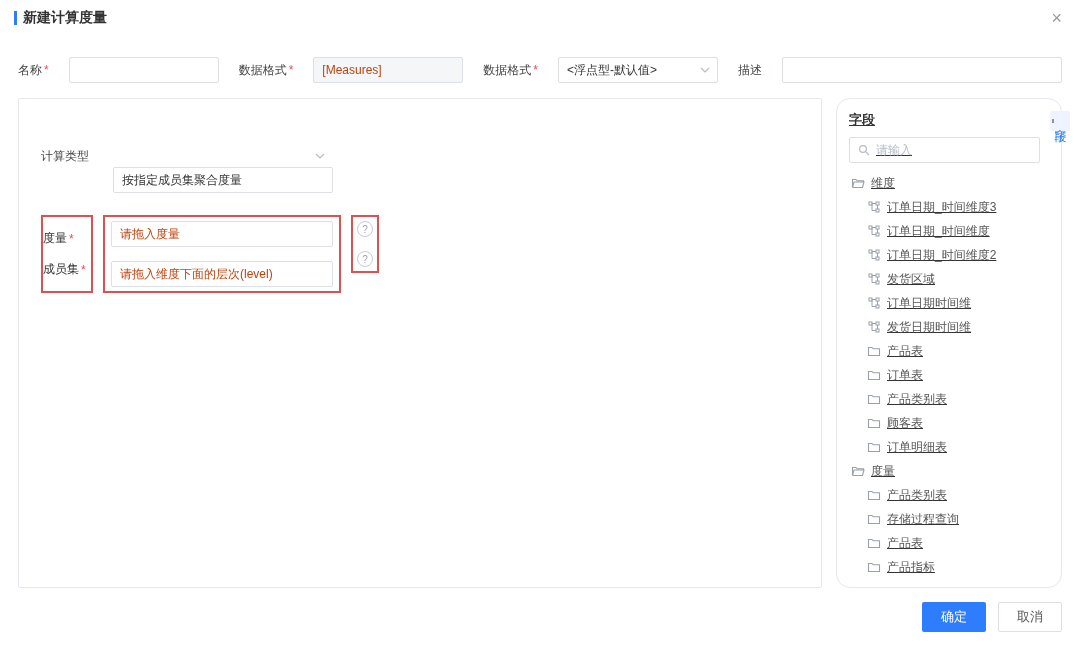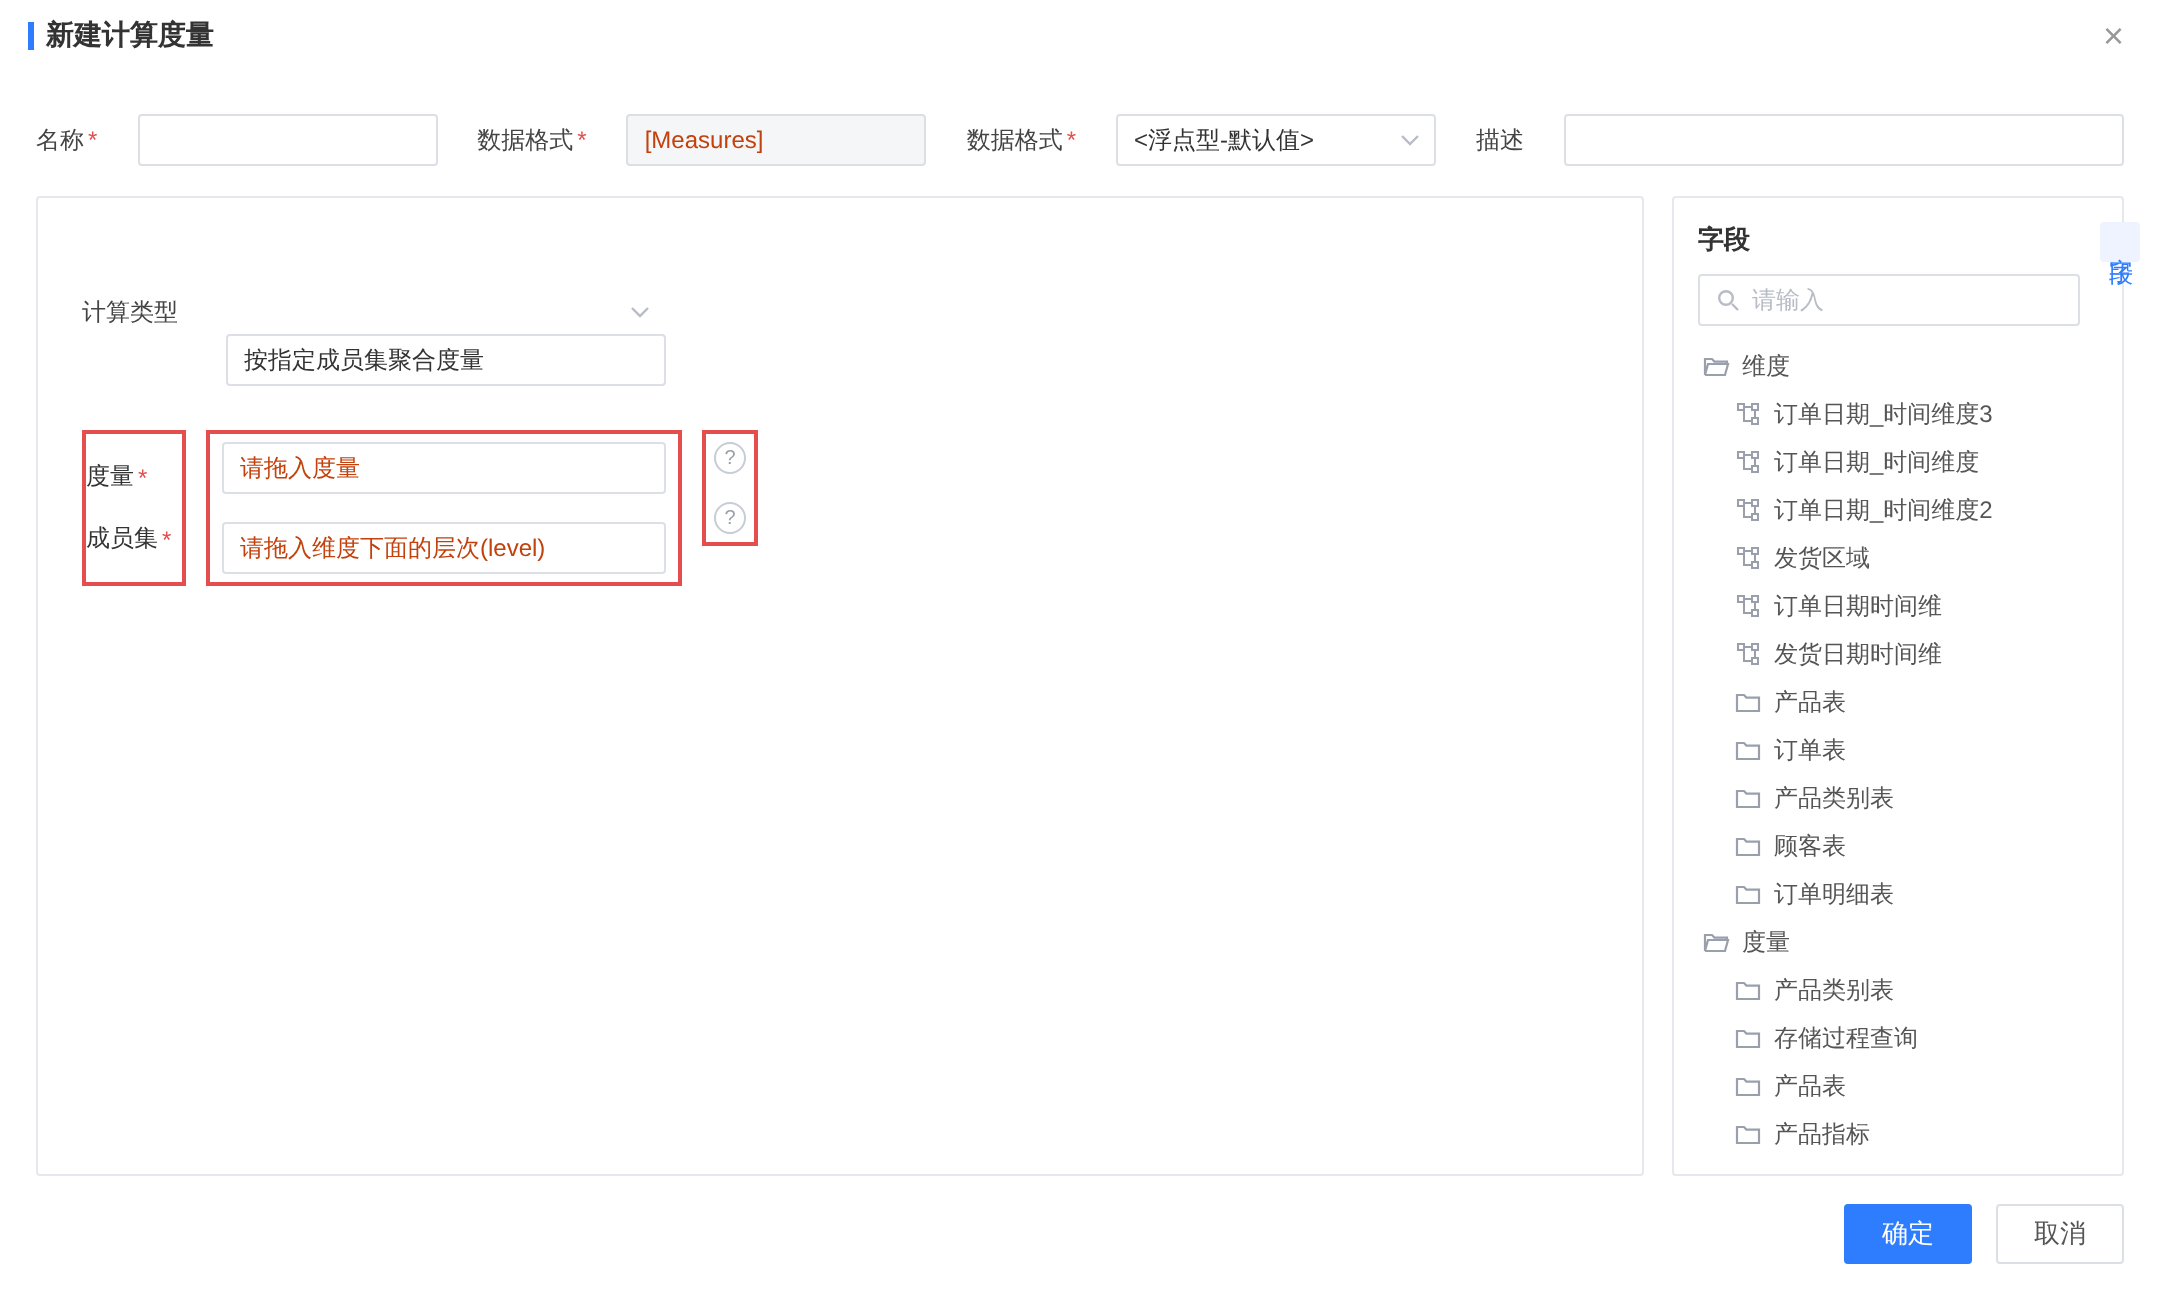--- a/index.html
+++ b/index.html
@@ -106,25 +106,26 @@
     flex: 1;
     border: 1px solid #e6e8ed;
     border-radius: 2px;
     padding: 20px 22px;
     background: #fff;
   }
   .right-panel {
     width: 226px;
     border: 1px solid #e6e8ed;
     border-left: 1px solid #e6e8ed;
-    border-radius: 2px;
+    border-radius: 14px;
     padding: 12px 6px 8px 12px;
     background: #fff;
     display: flex;
     gap: 10px;
+    text-decoration: underline;
   }
   .right-content { flex: 1; display:flex; flex-direction:column; }
   .right-tab {
     width: 20px;
     background: #eef3ff;
     color: #2f7dff;
     writing-mode: vertical-rl;
     text-orientation: upright;
     display: flex;
     align-items: center;

